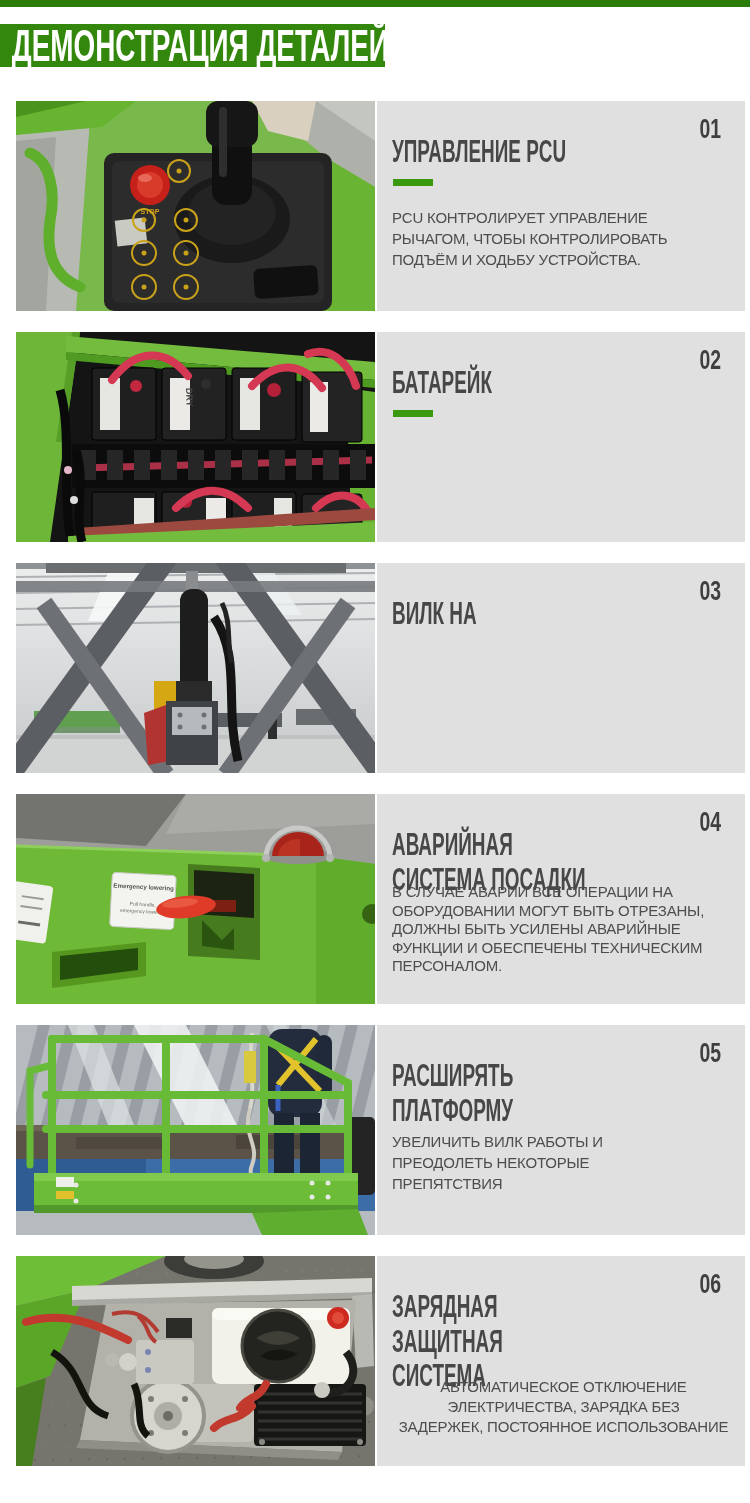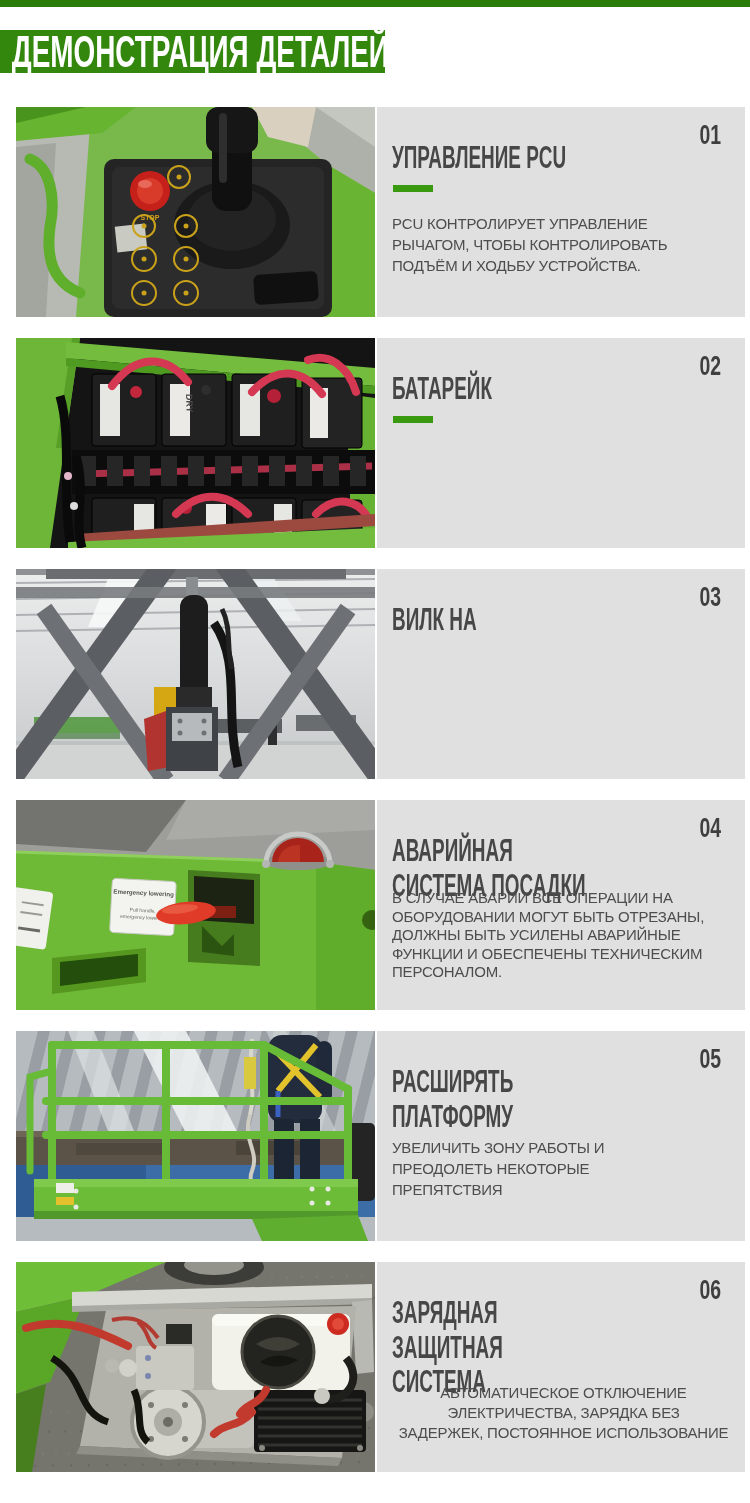--- a/index.html
+++ b/index.html
@@ -2,21 +2,21 @@
 <html><head>
 <meta charset="utf-8">
 <style>
   html,body{margin:0;padding:0;}
   body{
     width:750px;height:1503px;background:#ffffff;
     font-family:"Liberation Sans",sans-serif;
     -webkit-font-smoothing:antialiased;overflow:hidden;
   }
   .top-strip{height:7px;width:750px;background:#2b7d09;}
-  .banner{margin-top:23px;width:385px;height:43px;background:#33870d;display:flex;align-items:center;}
+  .banner{margin-top:17px;width:385px;height:43px;background:#33870d;display:flex;align-items:center;}
   .banner-title{
     color:#ffffff;font-weight:bold;font-size:45px;line-height:40px;
     transform:scaleX(.62);transform-origin:left center;white-space:nowrap;padding-left:19px;
   }
   .sections{margin-top:34px;padding-left:16px;}
   .section{display:flex;height:210px;margin-bottom:21px;}
   .photo{width:359px;height:210px;flex:none;overflow:hidden;}
   .photo svg{display:block;width:359px;height:210px;}
   .panel{width:368px;height:210px;margin-left:2px;background:#e0e0e0;position:relative;flex:none;text-decoration:underline;}
   .num{
@@ -369,21 +369,21 @@
             <circle cx="60" cy="160" r="2.5" fill="#e8e8e4"></circle>
               <circle cx="60" cy="176" r="2.5" fill="#e8e8e4"></circle>
             <rect x="40" y="152" width="18" height="10" fill="#efefe9"></rect>
             <rect x="40" y="166" width="18" height="8" fill="#e3c12c"></rect>
           </g>
         </svg>
       </div>
       <div class="panel">
         <div class="num">05</div>
         <h2 class="title">РАСШИРЯТЬ ПЛАТФОРМУ</h2>
-        <p class="body">УВЕЛИЧИТЬ ЗОНУ РАБОТЫ И
+        <p class="body">УВЕЛИЧИТЬ ВИЛК РАБОТЫ И
 ПРЕОДОЛЕТЬ НЕКОТОРЫЕ
 ПРЕПЯТСТВИЯ</p>
       </div>
     </div>
 
     <div class="section sec-6">
       <div class="photo">
         <svg viewBox="0 0 359 210" preserveAspectRatio="none">
           <rect width="359" height="210" fill="#75746d"></rect>
           <g stroke="#868579" stroke-width="2" opacity=".55">

